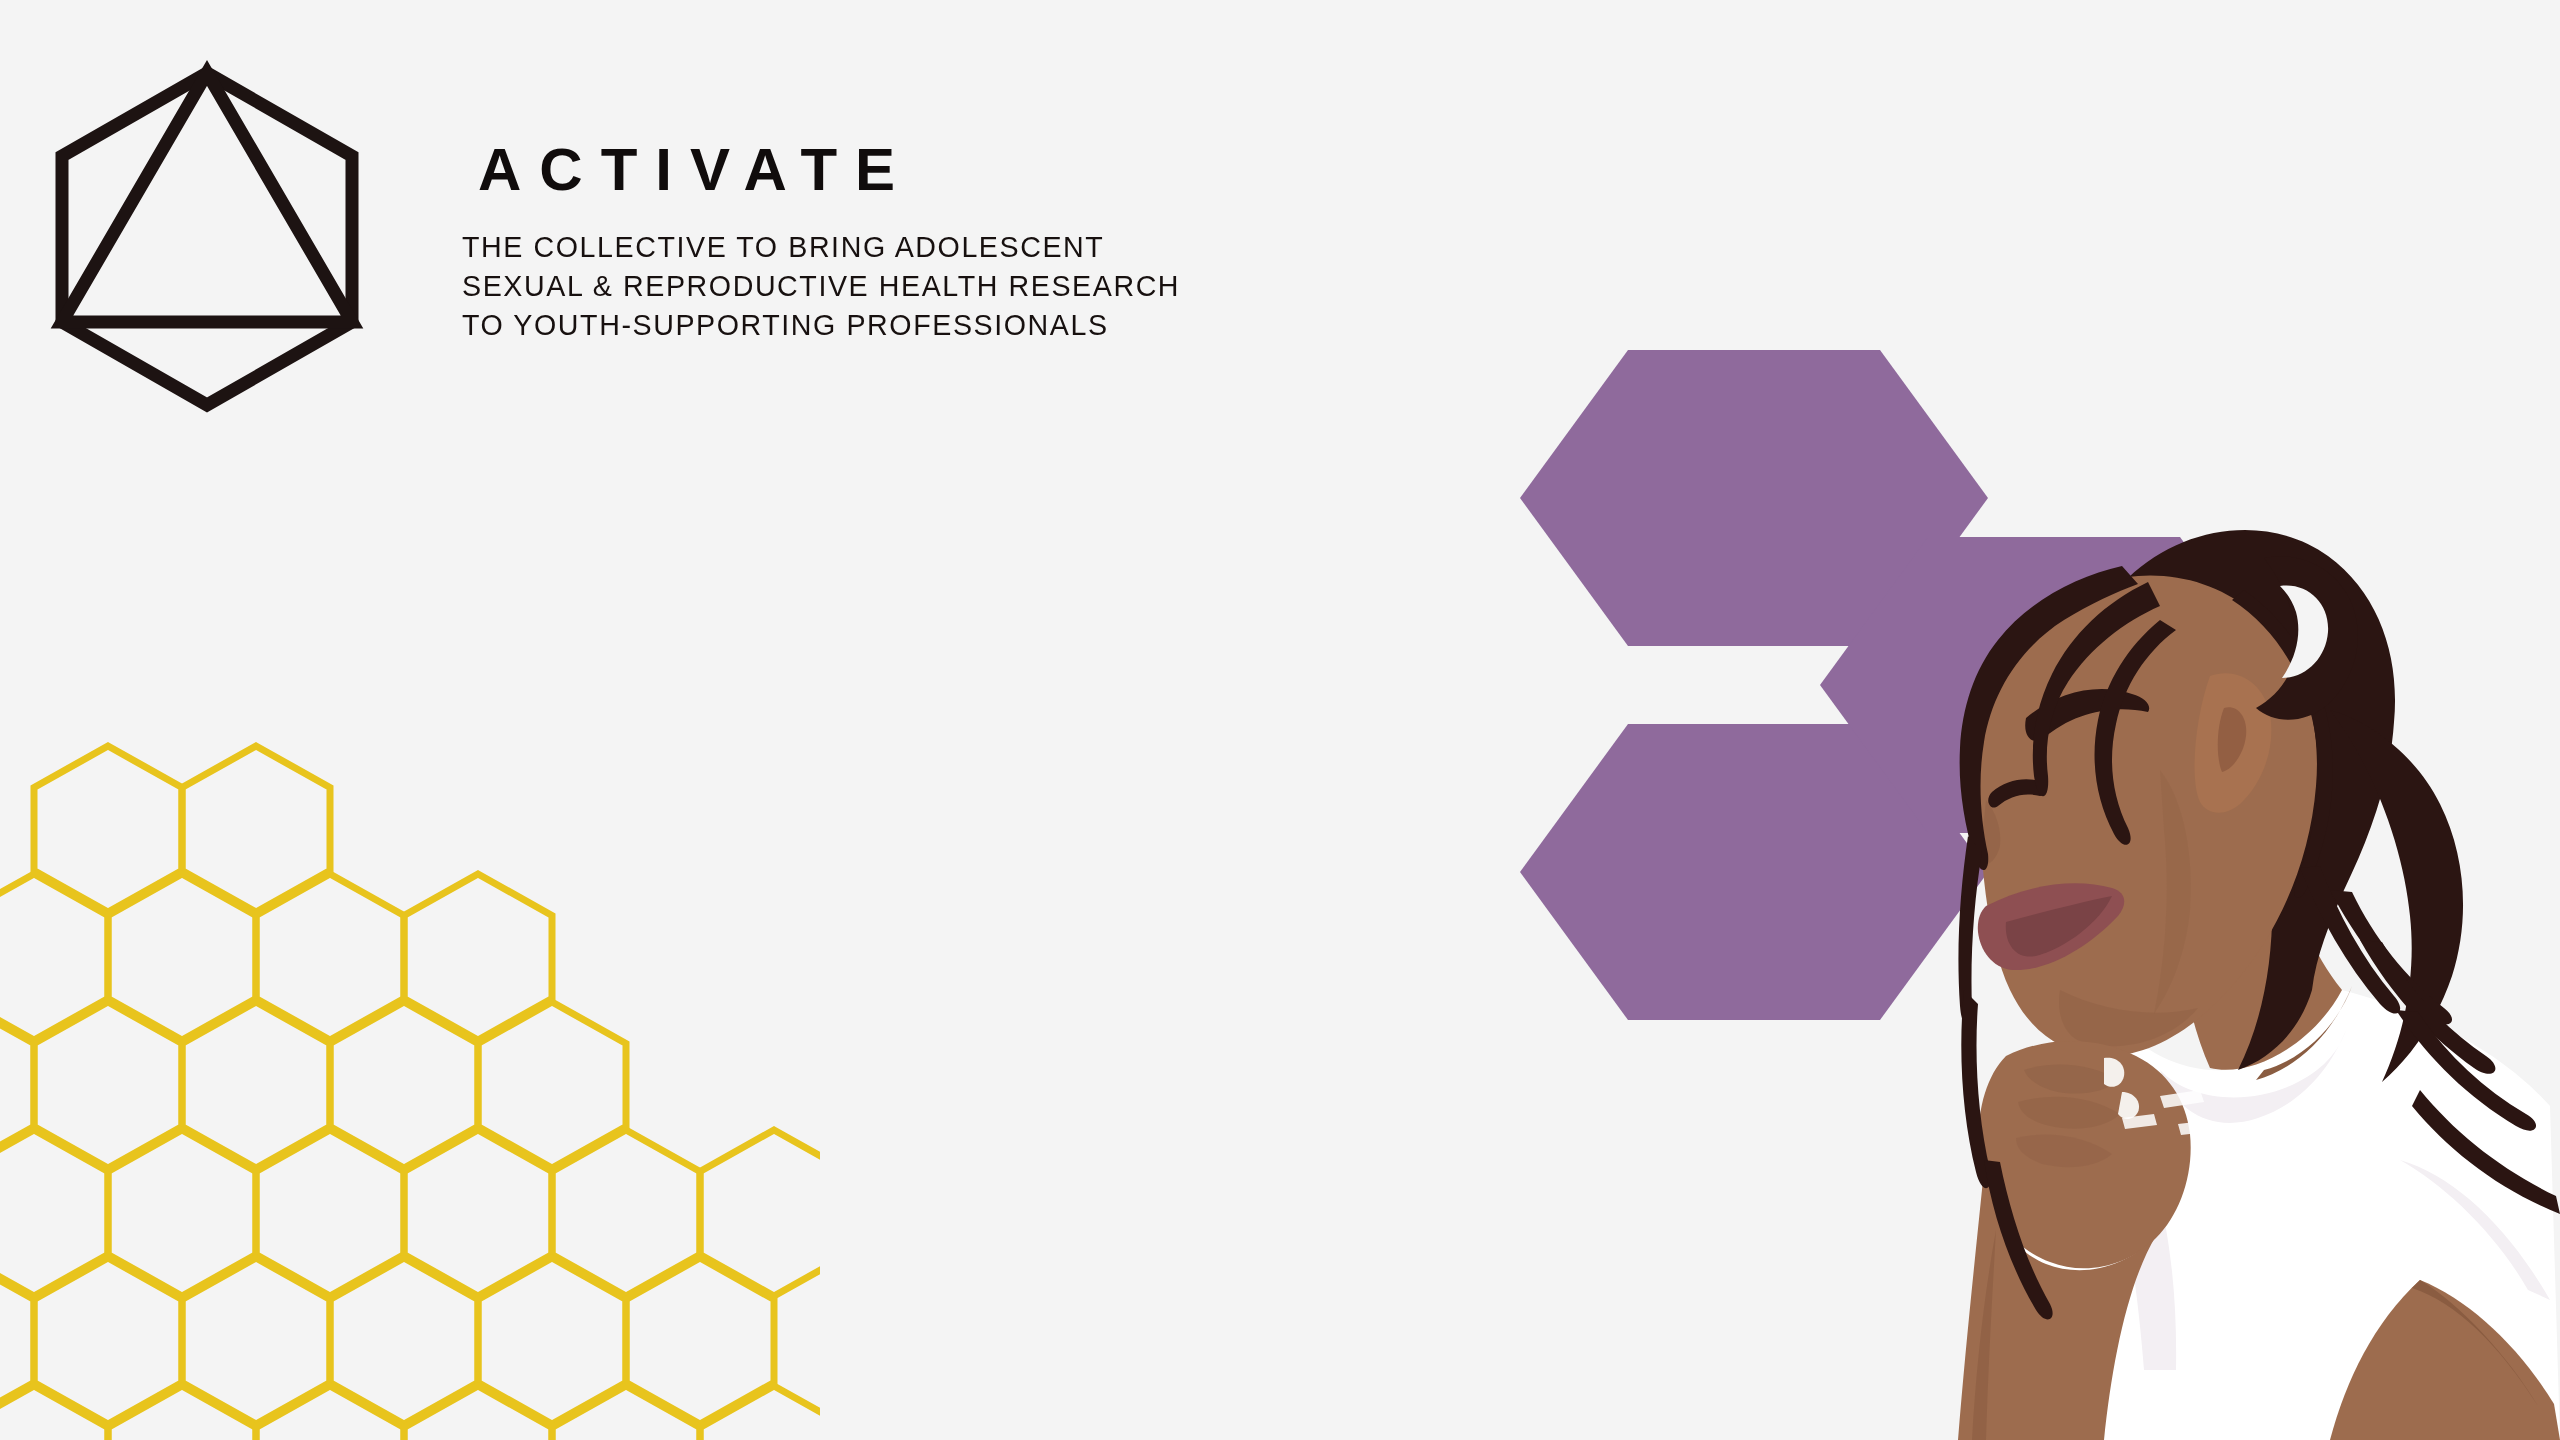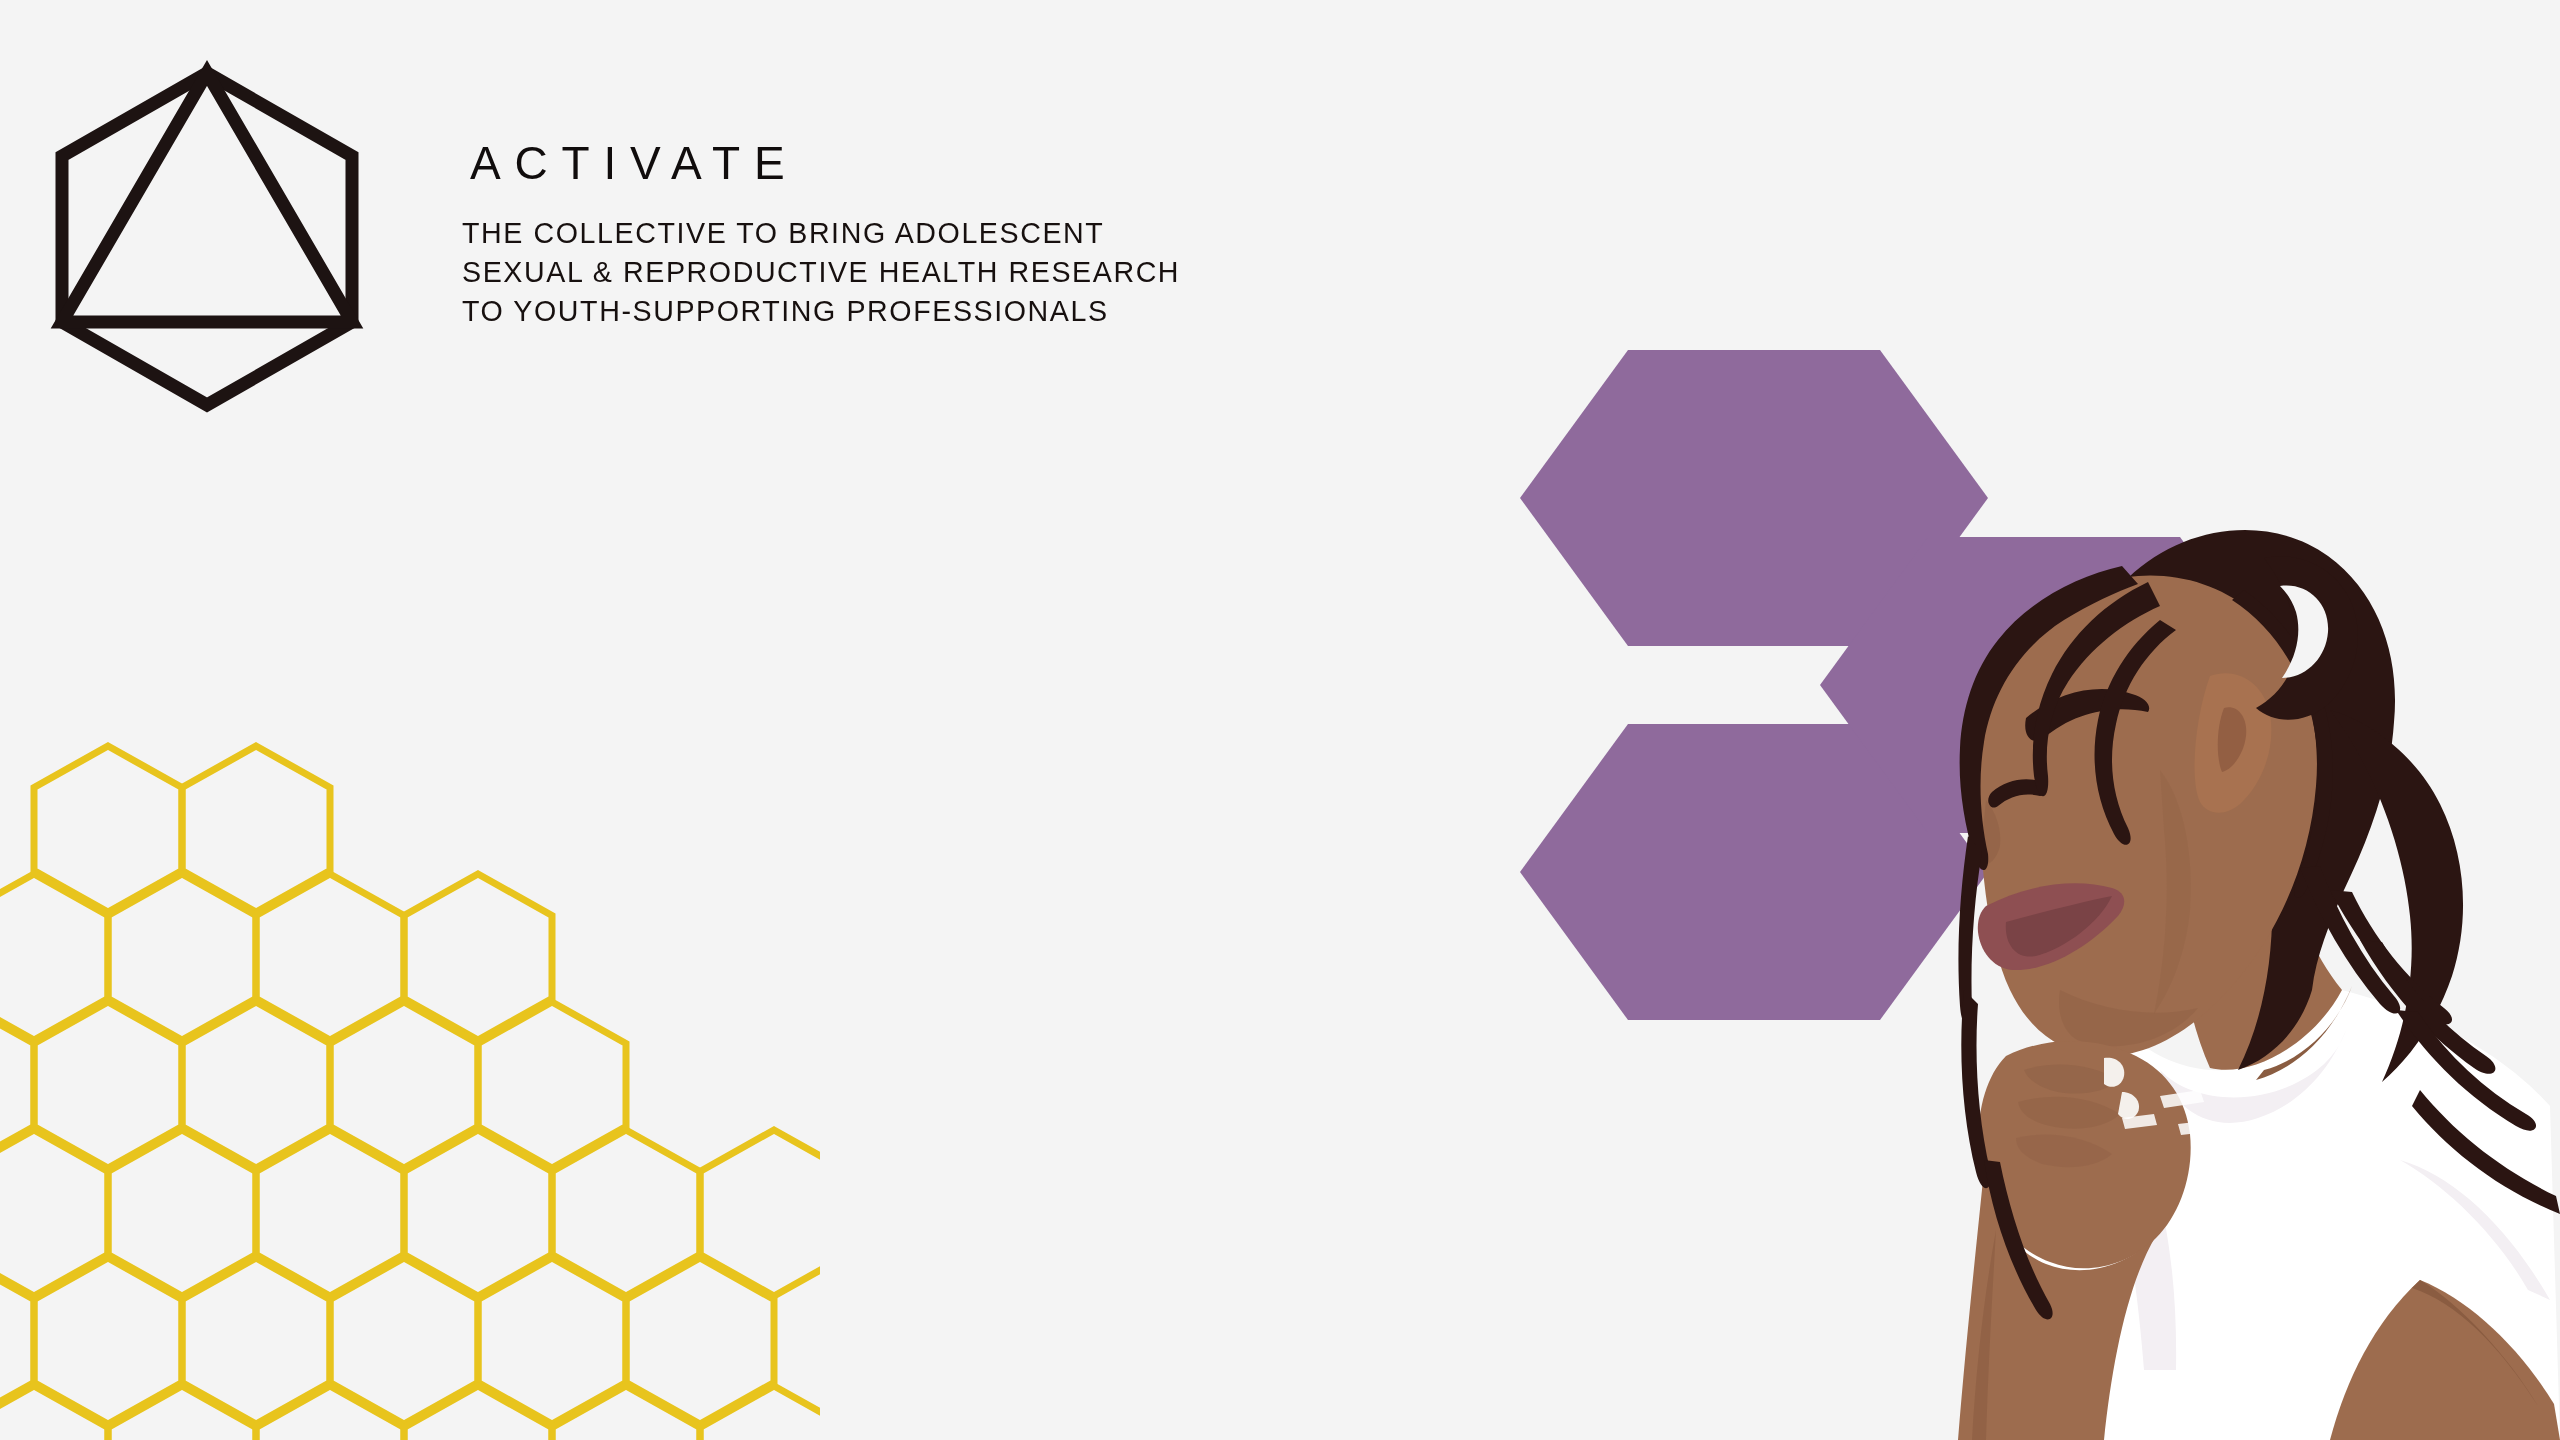--- a/index.html
+++ b/index.html
@@ -37,26 +37,26 @@
     height: 380px;
   }
   #brand-text {
     position: absolute;
     left: 462px;
     top: 140px;
     width: 820px;
   }
   #wordmark {
     font-family: "Liberation Sans", sans-serif;
-    font-weight: 400;
-    font-size: 46px;
+    font-weight: 700;
+    font-size: 60px;
     letter-spacing: 0.30em;
     color: #100c0c;
     line-height: 1;
-    margin: 0 0 28px 8px;
+    margin: 0 0 28px 16px;
     white-space: nowrap;
   }
   .tagline-line {
     font-family: "Liberation Sans", sans-serif;
     font-weight: 300;
     font-size: 29.5px;
     letter-spacing: 0.055em;
     color: #17100f;
     line-height: 1.32;
     white-space: nowrap;

